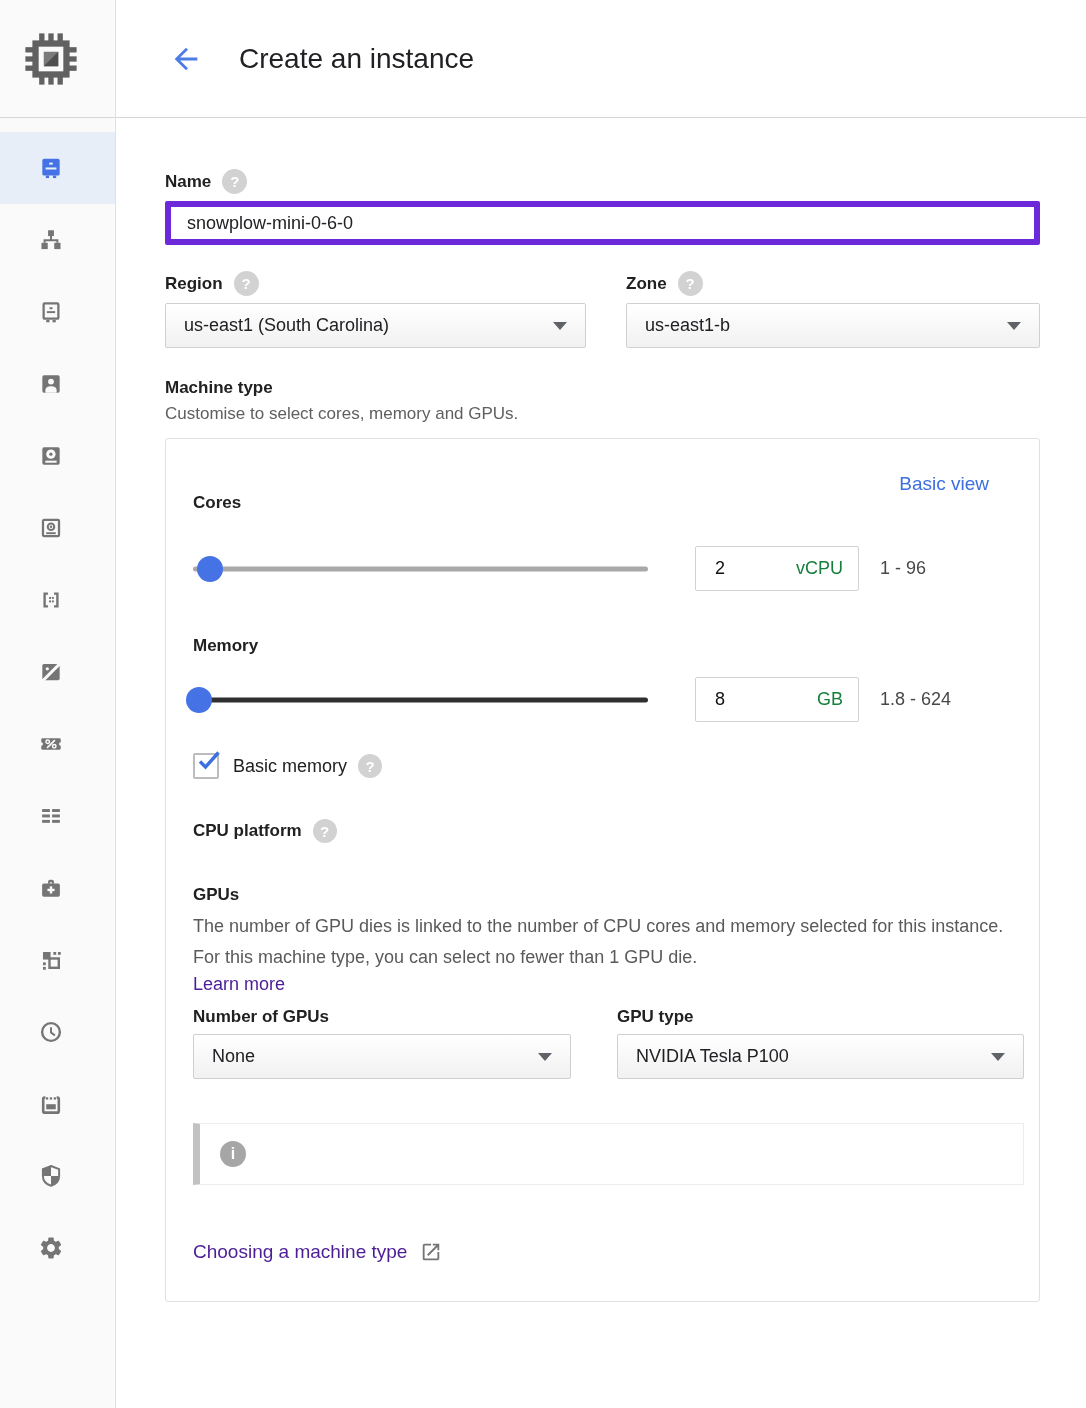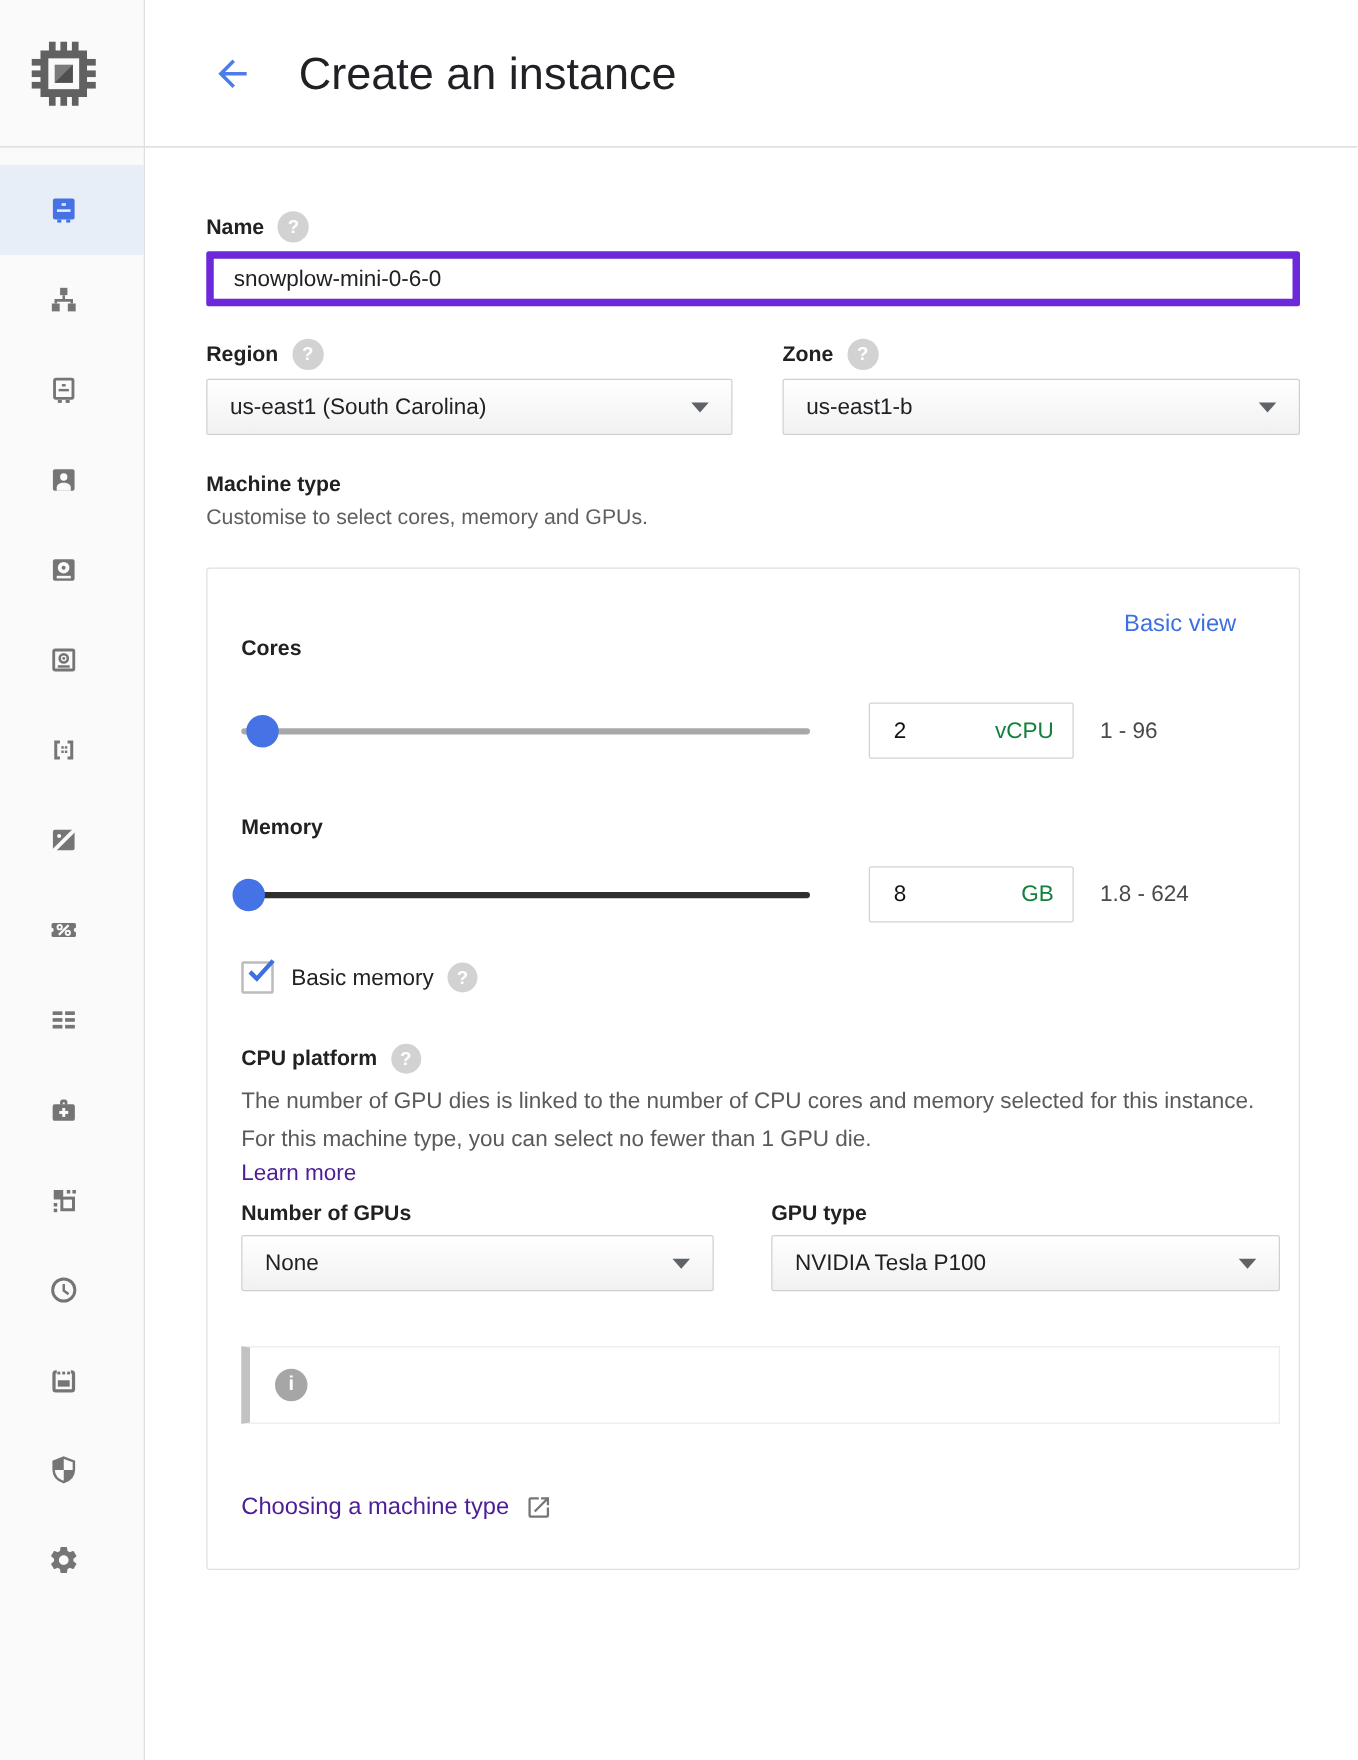--- a/index.html
+++ b/index.html
@@ -11,21 +11,21 @@
   .logo-area{height:118px;border-bottom:1px solid #d6d6d6;display:flex;align-items:center;justify-content:center;padding-right:14px;box-sizing:border-box;}
   .nav{padding-top:14px;}
   .nav-item{height:72px;display:flex;align-items:center;justify-content:center;padding-right:14px;cursor:pointer;}
   .nav-item.active{background:#e8eef7;}
   .nav-item svg{width:26px;height:26px;}
 
   
   .main{flex:1;display:flex;flex-direction:column;}
   .header{height:118px;border-bottom:1px solid #d6d6d6;display:flex;align-items:center;padding-left:53px;box-sizing:border-box;}
   .back-btn{width:34px;height:34px;margin-right:36px;cursor:pointer;display:flex;align-items:center;}
-  .page-title{font-size:36px;color:#202124;}
+  .page-title{font-size:28px;color:#202124;}
 
   .content{padding:51px 46px 0 49px;}
 
   .field-label-row{display:flex;align-items:center;}
   .field-label{font-size:17px;font-weight:bold;color:#212121;}
   .help-icon{width:25px;height:25px;border-radius:50%;background:#d2d2d2;color:#fff;font-size:15px;
     font-weight:bold;display:inline-flex;align-items:center;justify-content:center;margin-left:11px;cursor:pointer;}
 
   .text-input{margin-top:7px;height:44px;width:100%;box-sizing:border-box;border:6px solid #6d28d9;
     border-radius:2px;font-size:18px;padding:0 16px;color:#202124;font-family:inherit;background:#fff;}
@@ -36,21 +36,21 @@
 
   .select{margin-top:7px;height:45px;border:1px solid #d0d0d0;border-radius:2px;
     background:linear-gradient(#ffffff,#f1f1f1);display:flex;align-items:center;justify-content:space-between;
     padding:0 18px;font-size:18px;color:#202124;cursor:pointer;box-sizing:border-box;}
   .caret{width:0;height:0;border-left:7px solid transparent;border-right:7px solid transparent;border-top:8px solid #5f6368;}
 
   .section-title{margin-top:30px;font-size:17px;font-weight:bold;}
   .section-sub{margin-top:6px;font-size:17px;color:#5f5f5f;}
 
   
-  .card{margin-top:30px;border:1px solid #e0e0e0;border-radius:3px;position:relative;
+  .card{margin-top:14px;border:1px solid #e0e0e0;border-radius:3px;position:relative;
     padding:34px 15px 38px 27px;}
   .basic-view{position:absolute;top:34px;right:50px;font-size:19px;color:#3e6fe0;cursor:pointer;}
   .link{color:#4c1d95;text-decoration:none;cursor:pointer;}
 
   .slider-section-label{margin-top:20px;font-size:17px;font-weight:bold;}
   .slider-row{display:flex;align-items:center;margin-top:32px;height:47px;}
   .slider-row.mem{margin-top:20px;}
   .slider-wrap{width:455px;height:47px;position:relative;flex-shrink:0;}
   .slider-track{position:absolute;top:50%;left:0;right:0;height:5px;transform:translateY(-50%);border-radius:3px;background:#a8a8a8;}
   .slider-track.dark{background:#2f2f2f;}
@@ -352,20 +352,21 @@
           <span class="help-icon" style="width:24px;height:24px;">?</span>
         </div>
 
         
         <div class="field-label-row cpu-label-row">
           <span class="field-label">CPU platform</span>
           <span class="help-icon" style="width:24px;height:24px;">?</span>
         </div>
 
         
+        <div class="gpus-title">GPUs</div>
         <div class="gpus-desc">The number of GPU dies is linked to the number of CPU cores and memory selected for this instance. For this machine type, you can select no fewer than 1 GPU die.</div>
         <a class="link learn-more">Learn more</a>
 
         <div class="gpu-row">
           <div class="col-numgpus">
             <div class="field-label-row">
               <span class="field-label">Number of GPUs</span>
             </div>
             <div class="select">
               <span>None</span>

